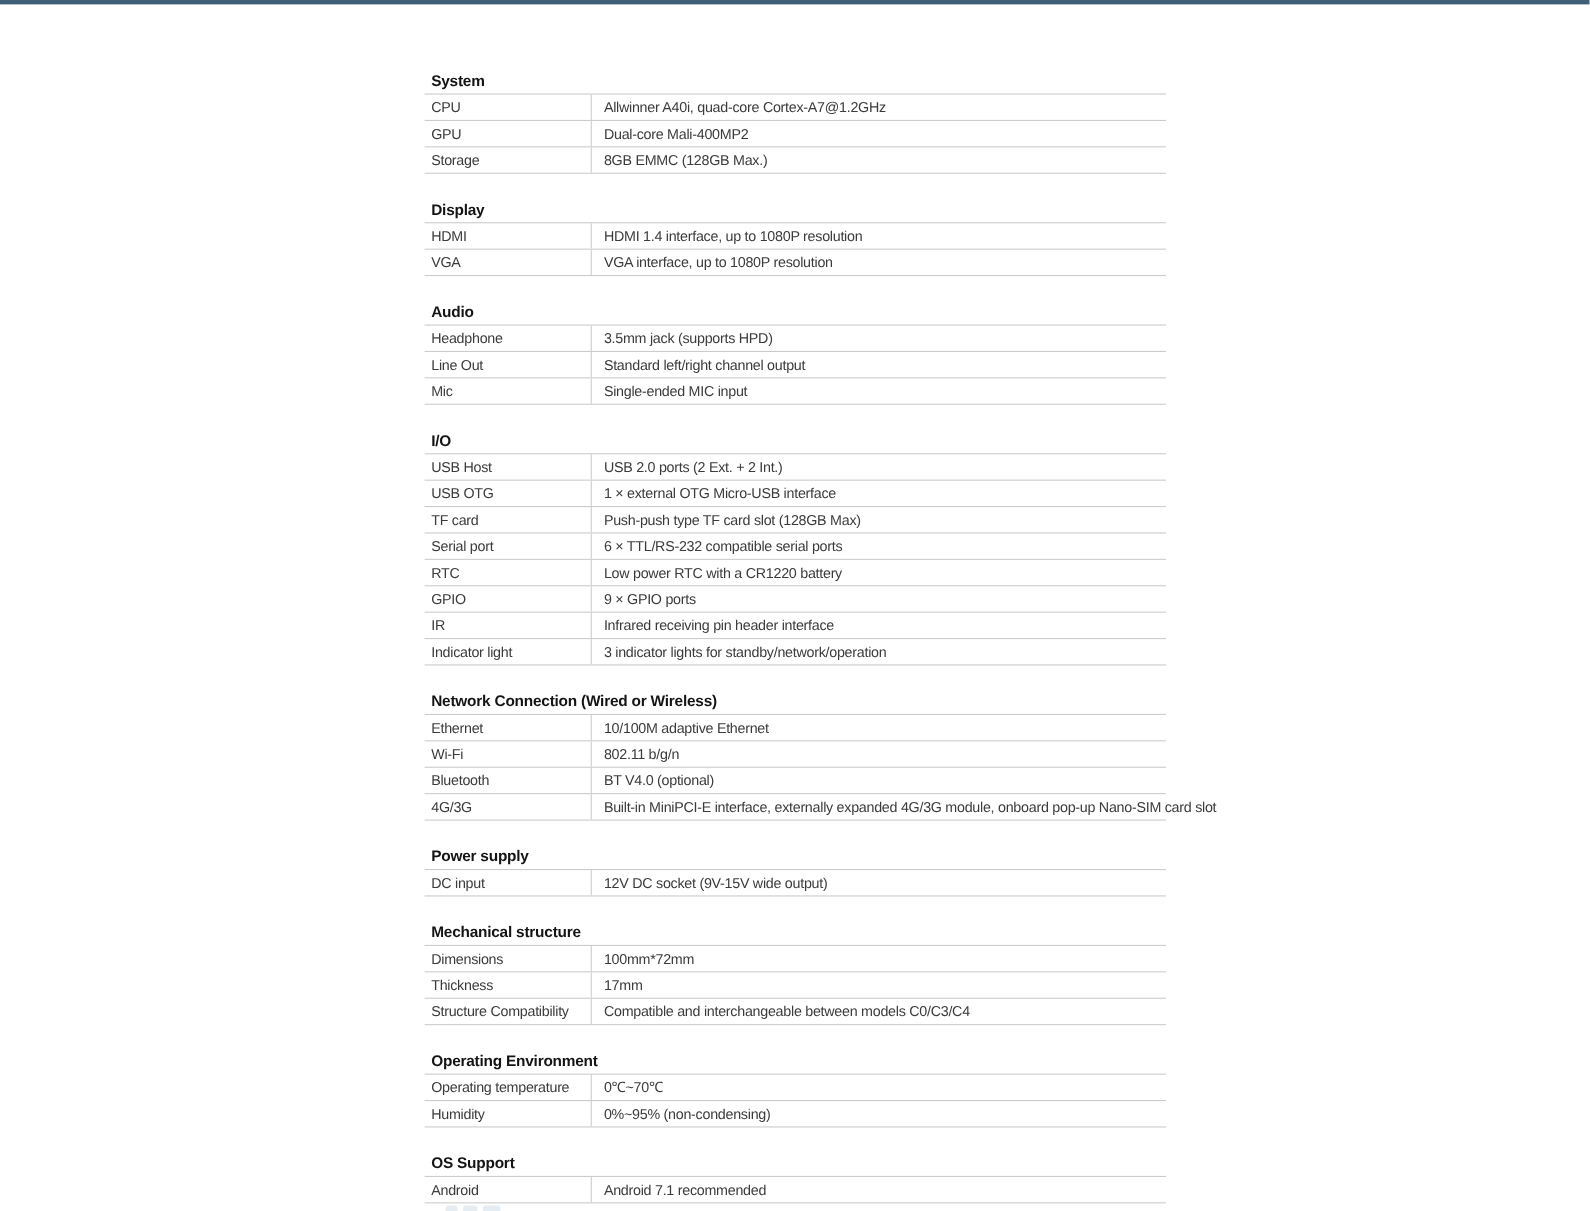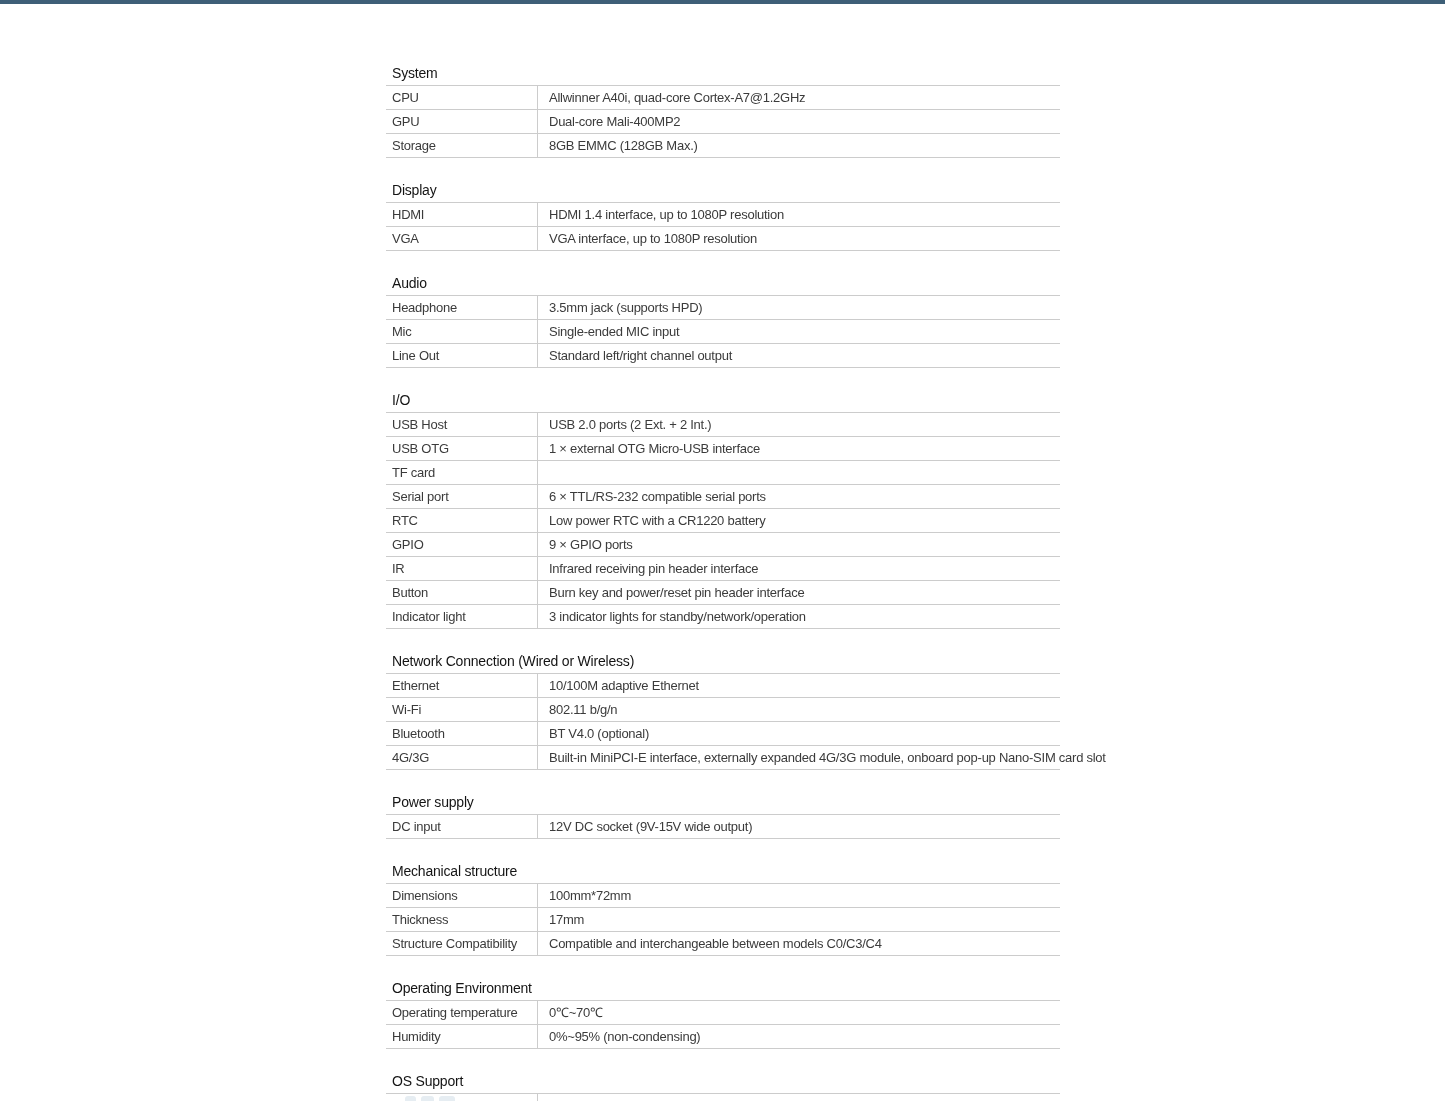--- a/index.html
+++ b/index.html
@@ -34,21 +34,21 @@
   }
 
   .section { margin-top: 21px; }
   .section:first-child { margin-top: 0; }
 
   .section-title {
     margin: 0;
     height: 23px;
     line-height: 23px;
     font-size: 14px;
-    font-weight: normal;
+    font-weight: bold;
     color: #141414;
     padding-left: 6px;
     border-bottom: 1px solid #cccccc;
     letter-spacing: -0.2px;
     white-space: nowrap;
   }
 
   .row {
     display: flex;
     height: 23px;
@@ -129,60 +129,57 @@
     <div class="cell value">VGA interface, up to 1080P resolution</div>
   </div>
     </section>
     <section class="section">
     <h3 class="section-title">Audio</h3>
   <div class="row">
     <div class="cell label">Headphone</div>
     <div class="cell value">3.5mm jack (supports HPD)</div>
   </div>
       <div class="row">
+    <div class="cell label">Line Out</div>
+    <div class="cell value">Standard left/right channel output</div>
+  </div>
+      <div class="row">
     <div class="cell label">Mic</div>
     <div class="cell value">Single-ended MIC input</div>
   </div>
-      <div class="row">
-    <div class="cell label">Line Out</div>
-    <div class="cell value">Standard left/right channel output</div>
-  </div>
     </section>
     <section class="section">
     <h3 class="section-title">I/O</h3>
   <div class="row">
     <div class="cell label">USB Host</div>
     <div class="cell value">USB 2.0 ports (2 Ext. + 2 Int.)</div>
   </div>
       <div class="row">
     <div class="cell label">USB OTG</div>
     <div class="cell value">1 × external OTG Micro-USB interface</div>
   </div>
       <div class="row">
     <div class="cell label">TF card</div>
+    <div class="cell value">Push-push type TF card slot (128GB Max)</div>
   </div>
       <div class="row">
     <div class="cell label">Serial port</div>
     <div class="cell value">6 × TTL/RS-232 compatible serial ports</div>
   </div>
       <div class="row">
     <div class="cell label">RTC</div>
     <div class="cell value">Low power RTC with a CR1220 battery</div>
   </div>
       <div class="row">
     <div class="cell label">GPIO</div>
     <div class="cell value">9 × GPIO ports</div>
   </div>
       <div class="row">
     <div class="cell label">IR</div>
     <div class="cell value">Infrared receiving pin header interface</div>
-  </div>
-      <div class="row">
-    <div class="cell label">Button</div>
-    <div class="cell value">Burn key and power/reset pin header interface</div>
   </div>
       <div class="row">
     <div class="cell label">Indicator light</div>
     <div class="cell value">3 indicator lights for standby/network/operation</div>
   </div>
     </section>
     <section class="section">
     <h3 class="section-title">Network Connection (Wired or Wireless)</h3>
   <div class="row">
     <div class="cell label">Ethernet</div>

